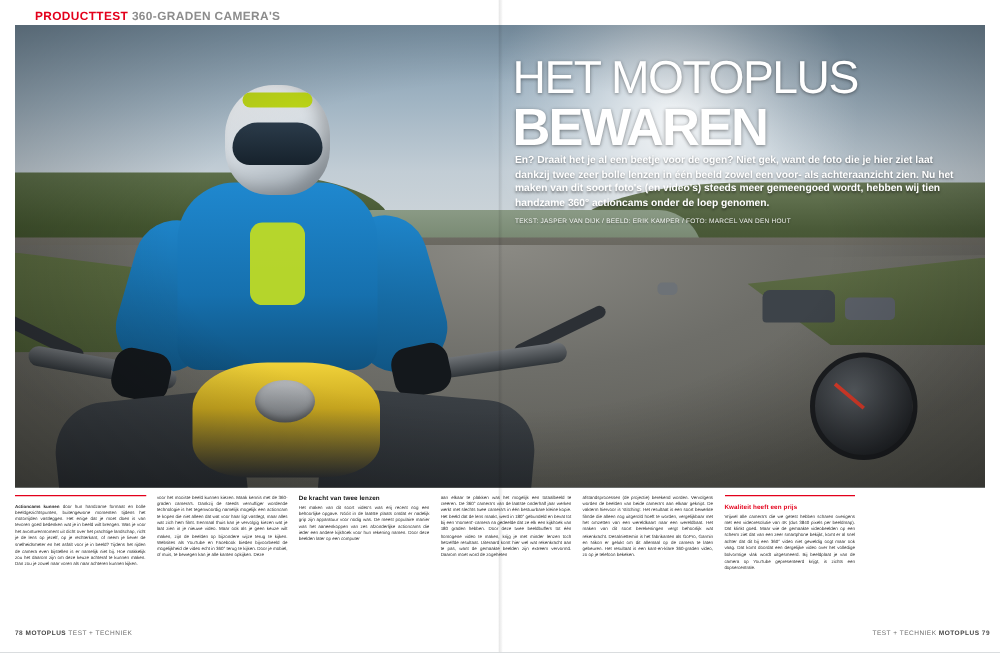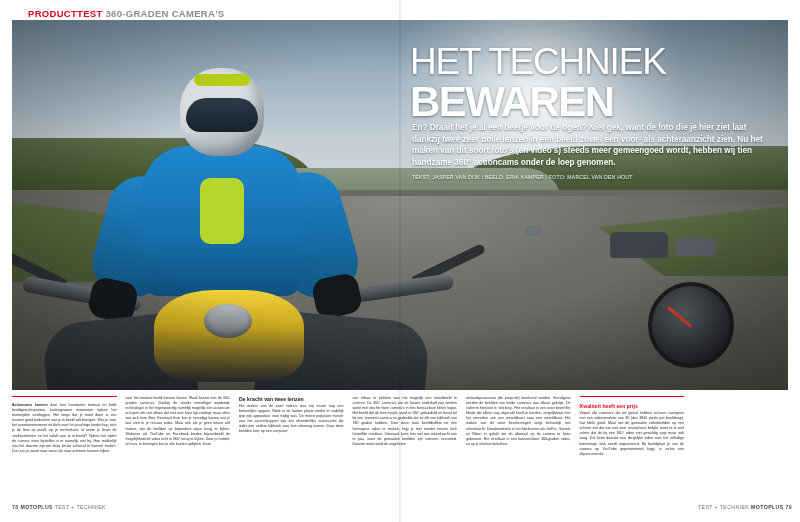--- a/index.html
+++ b/index.html
@@ -527,21 +527,21 @@
     </div>
 
     <div class="gauge">
       <div class="gauge-needle"></div>
     </div>
 
     <div class="photo-vignette"></div>
 
     <div class="headline">
       <h1>
-        <span>HET TECHNIEK</span>
+        <span>HET MOTOPLUS</span>
         <span class="bold">BEWAREN</span>
       </h1>
     </div>
 
     <div class="intro">
       <span>En? Draait het je al een beetje voor de ogen? Niet gek, want de foto die je hier ziet laat dankzij twee zeer bolle lenzen in één beeld zowel een voor- als achteraanzicht zien. Nu het maken van dit soort foto's (en video's) steeds meer gemeengoed wordt, hebben wij tien handzame 360° actioncams onder de loep genomen.</span>
       <span class="byline">TEKST: JASPER VAN DIJK / BEELD: ERIK KAMPER / FOTO: MARCEL VAN DEN HOUT</span>
     </div>
   </div>
 

